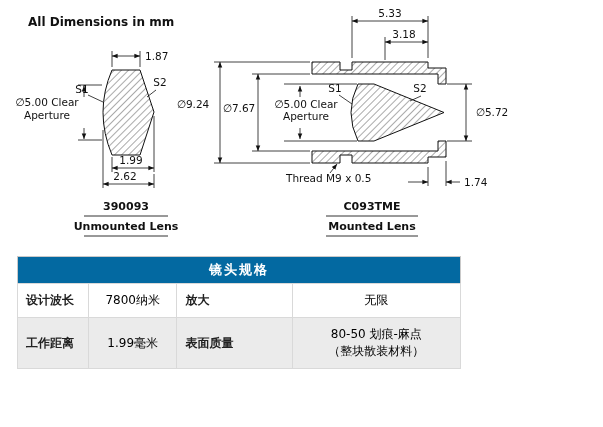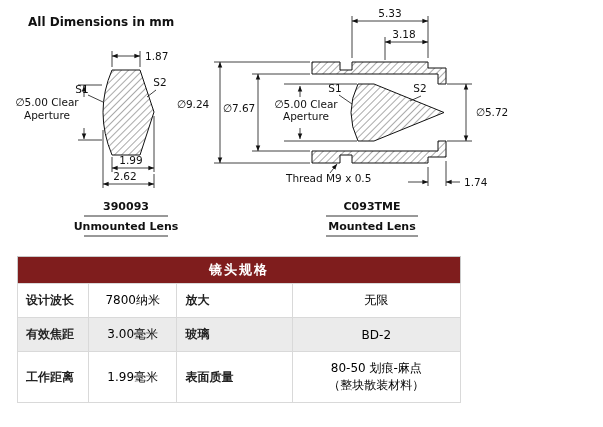--- a/index.html
+++ b/index.html
@@ -25,21 +25,21 @@
 
   
   .table-wrap { padding: 8px 17px 0 17px; }
   table.spec {
     width: 100%;
     border-collapse: collapse;
     font-size: 12px;
     border: 1px solid #c9c9c9;
   }
   table.spec th {
-    background: #7f1d1d;
+    background: #0369a1;
     color: #ffffff;
     font-weight: bold;
     font-size: 13px;
     text-align: center;
     padding: 4px 6px;
     letter-spacing: 2px;
   }
   table.spec td {
     border: 1px solid #d9d9d9;
     padding: 8px 8px;
@@ -208,26 +208,20 @@
         </tr>
       </thead>
       <tbody>
         <tr>
           <td class="lbl c1">设计波长</td>
           <td class="val c2">7800纳米</td>
           <td class="lbl c3">放大</td>
           <td class="val c4">无限</td>
         </tr>
         <tr>
-          <td class="lbl c1">有效焦距</td>
-          <td class="val c2">3.00毫米</td>
-          <td class="lbl c3">玻璃</td>
-          <td class="val c4">BD-2</td>
-        </tr>
-        <tr>
           <td class="lbl c1">工作距离</td>
           <td class="val c2">1.99毫米</td>
           <td class="lbl c3">表面质量</td>
           <td class="val c4">80-50 划痕-麻点
 （整块散装材料）</td>
         </tr>
       </tbody>
     </table>
   </div>
 

